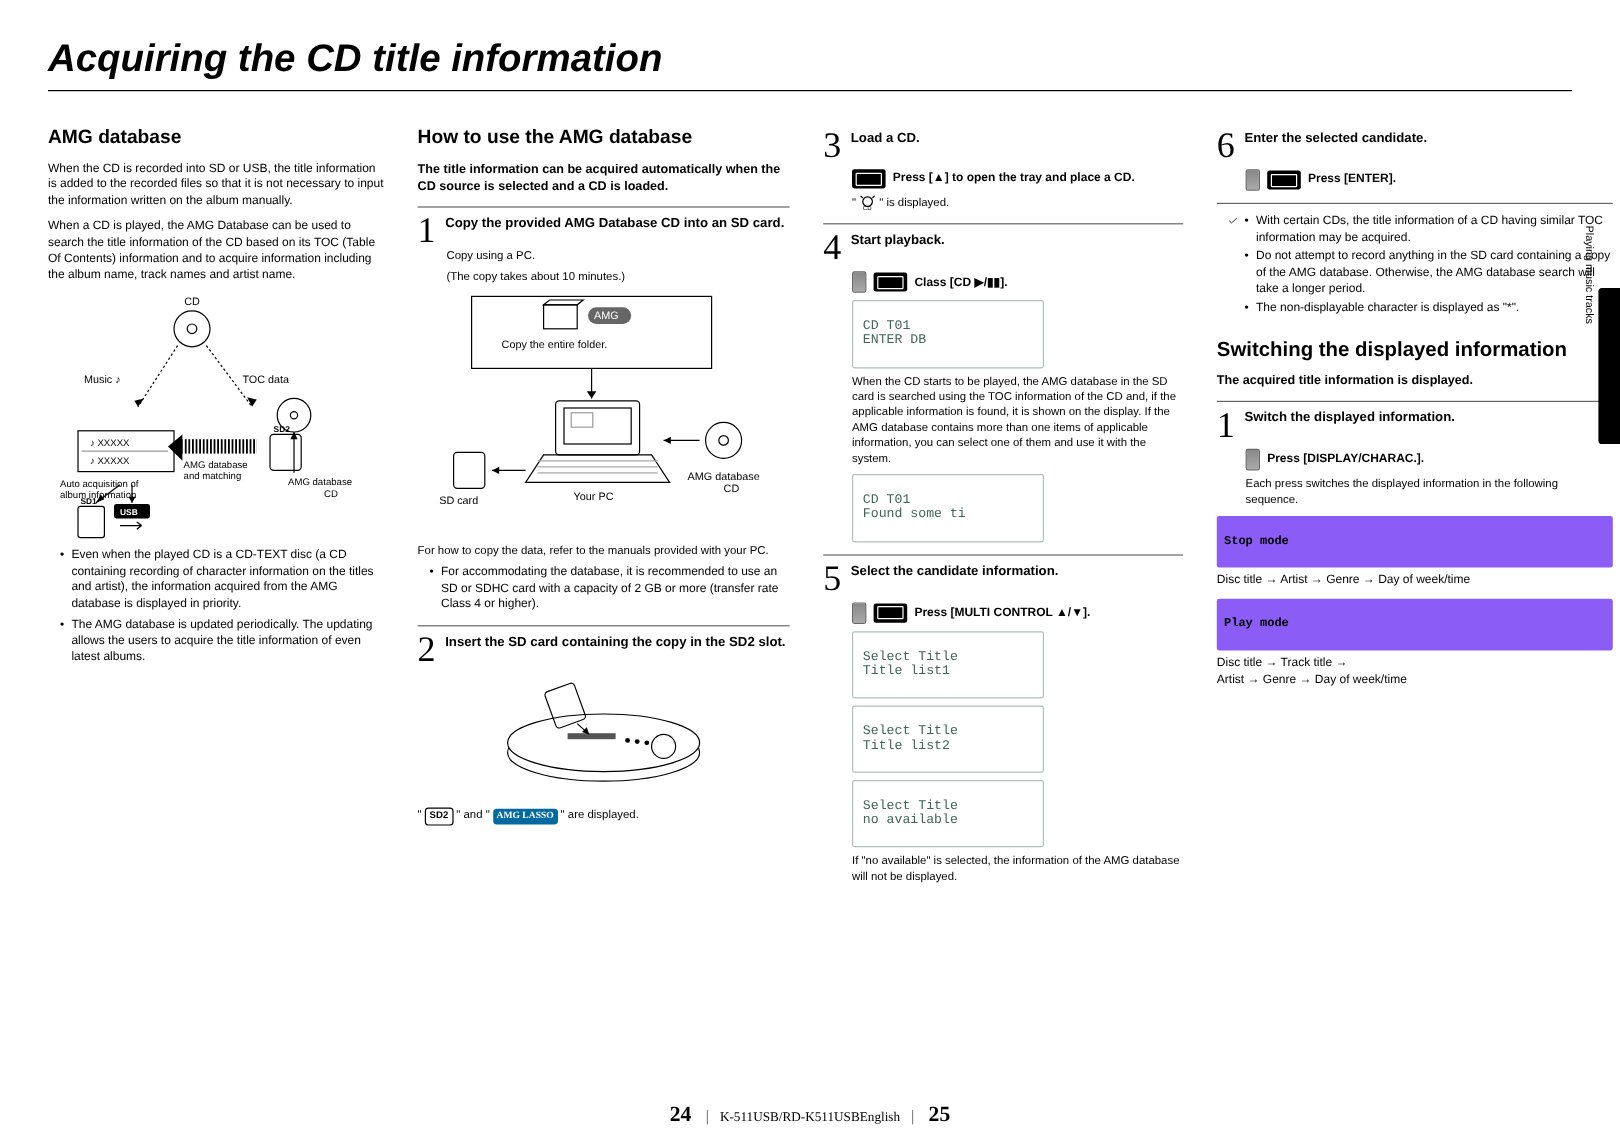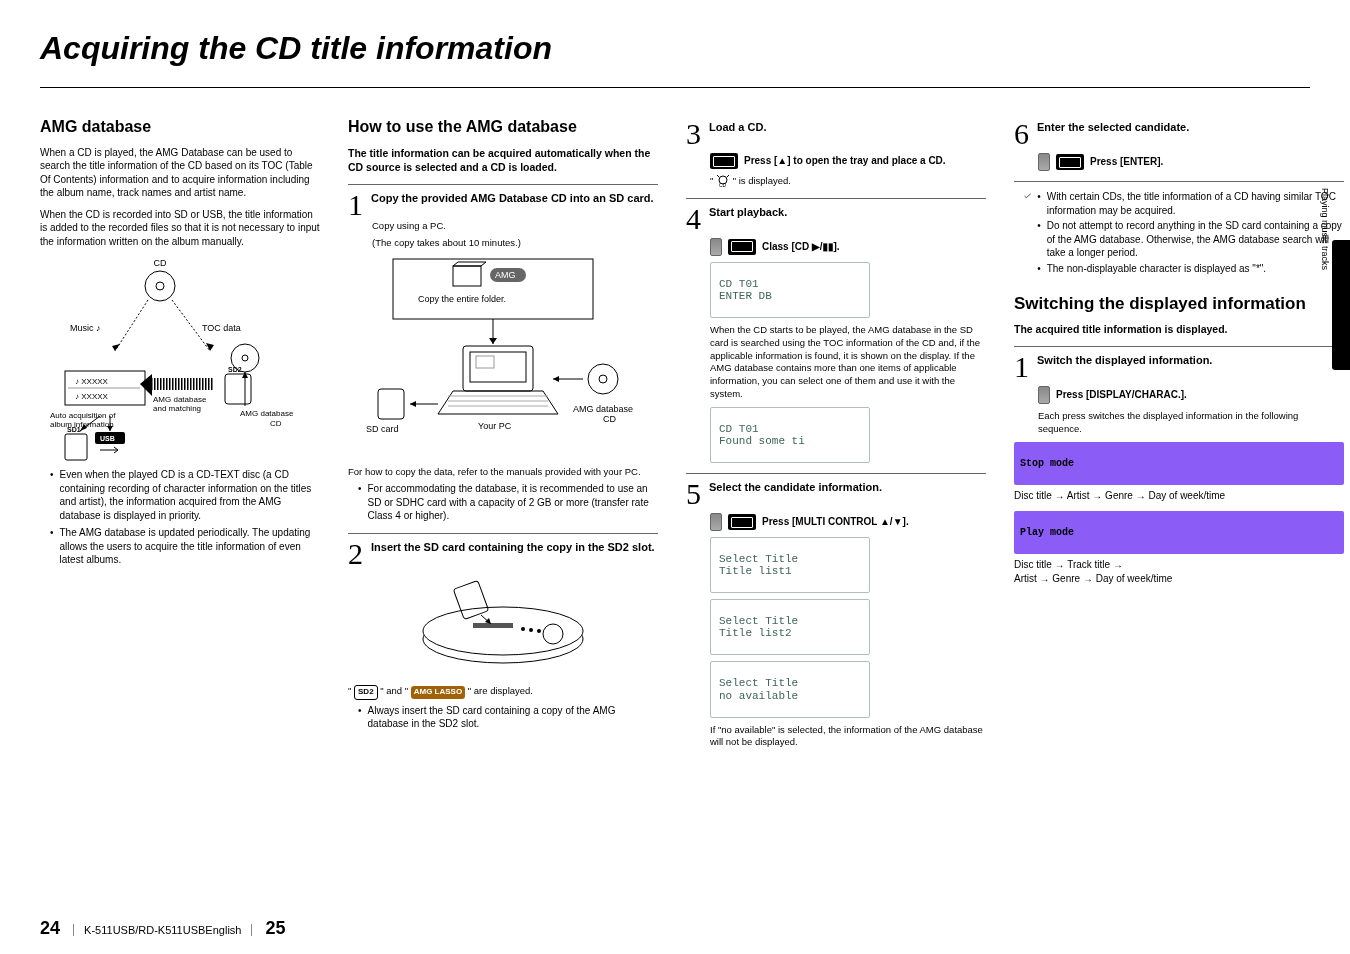--- a/index.html
+++ b/index.html
@@ -6,21 +6,21 @@
   html, body { width: 1350px; height: 954px; background: #fff; font-family: "Segoe UI", "Helvetica", sans-serif; color: #000; }
   .page {
     width: 1350px; height: 954px;
     display: flex; flex-direction: column;
     padding: 30px 40px 15px 40px;
     position: relative;
   }
   .title {
     font-size: 32px; font-weight: 700; font-style: italic;
     border-bottom: 1px solid #000;
-    padding-bottom: 20px;
+    padding-bottom: 8px;
     margin-bottom: 22px;
   }
   .cols {
     display: grid;
     grid-template-columns: 280px 310px 300px 330px;
     gap: 28px;
     flex: 1;
   }
   .col { font-size: 10px; line-height: 1.35; }
   .h2 { font-size: 16px; font-weight: 700; margin: 6px 0 8px 0; }
@@ -31,21 +31,21 @@
   .bullet::before { content: "•"; flex: 0 0 auto; }
   .step { display: flex; gap: 8px; align-items: flex-start; margin: 10px 0 2px 0; border-top: 0.5px solid #666; padding-top: 6px;}
   .step-num { font-size: 30px; font-weight: 400; line-height: 0.9; font-family: Georgia, serif;}
   .step-text { font-weight: 700; font-size: 11px; line-height: 1.3; }
   .step-sub { font-size: 9.5px; margin-left: 24px; margin-bottom: 4px;}
   .icon-row { display: flex; gap: 6px; align-items: center; margin: 6px 0 6px 24px; font-size:10px; font-weight:700;text-align:center;}
   .icon-box { width: 28px; height: 16px; background: #000; border-radius: 2px; display: inline-flex; align-items:center; justify-content:center;}
   .icon-box::after { content:""; width: 20px; height: 9px; border:1px solid #fff; border-radius:1px;}
   .remote-icon { width: 12px; height: 18px; border:1px solid #666; border-radius:2px; background: linear-gradient(#888,#aaa); display:inline-block;}
   .lcd { margin: 6px 0 6px 24px; width: 160px; padding:15px 8px; font-family: "Courier New", monospace; font-size:11px; color:#40655c; border:1px solid #b0c0b8; border-radius:2px; line-height:1.1;}
-  .footer { display:flex; justify-content:flex-start; align-items:baseline; font-size:11px; border-top: 0px; padding-top:6px;}
+  .footer { display:flex; justify-content:center; align-items:baseline; font-size:11px; border-top: 0px; padding-top:6px;font-family:Liberation Serif, serif;}
   .pn-big { font-size: 18px; font-weight:700; }
   .side-tab { position:absolute; right:0; top:240px; width:18px; height:130px; background:#000; border-radius:3px 0 0 3px;}
   .side-lbl { position:absolute; right:20px; top:270px; font-size:9px; transform: rotate(90deg); transform-origin: right top; }
   .mode-hdr { background:#8b5cf6; padding:15px 6px; font-weight:700; font-size:10px; border-radius:2px; margin:6px 0 4px 0;font-family:Liberation Mono, monospace;}
   .diagram { border:0; height:200px; margin:4px auto 12px auto; position:relative; font-size:8px;}
   .small-il { height:110px; margin:2px auto 6px auto; display:block;}
   svg { display:block; }
   .check { display:flex; gap:6px; align-items:flex-start; margin:8px 0 4px 10px;}
   .chk-ic { width:16px; height:12px; }
 </style>
@@ -53,22 +53,22 @@
 <body>
 
 <div class="page">
 
   <div class="title">Acquiring the CD title information</div>
 
   <div class="cols">
 
     <div class="col">
       <div class="h2">AMG database</div>
+      <p>When the CD is recorded into SD or USB, the title information is added to the recorded files so that it is not necessary to input the information written on the album manually.</p>
       <p>When a CD is played, the AMG Database can be used to search the title information of the CD based on its TOC (Table Of Contents) information and to acquire information including the album name, track names and artist name.</p>
-      <p>When the CD is recorded into SD or USB, the title information is added to the recorded files so that it is not necessary to input the information written on the album manually.</p>
 
       <div class="diagram">
         <svg width="260" height="215" viewBox="0 0 260 215">
           <text x="120" y="10" font-size="9" text-anchor="middle">CD</text>
           <circle cx="120" cy="30" r="15" fill="none" stroke="#000"></circle>
             <circle cx="120" cy="30" r="4" fill="none" stroke="#000"></circle>
           <text x="30" y="75" font-size="9">Music ♪</text>
           <text x="162" y="75" font-size="9">TOC data</text>
 
           <line x1="108" y1="44" x2="75" y2="95" stroke="#000" stroke-dasharray="2 2"></line>
@@ -184,25 +184,22 @@
         <rect x="55" y="15" width="26" height="32" rx="3" transform="rotate(-20 68 31)" fill="none" stroke="#000"></rect>
         <rect x="70" y="54" width="40" height="5" fill="#555"></rect>
         <line x1="78" y1="46" x2="88" y2="55" stroke="#000"></line>
           <polygon points="88,55 86,49 82,53" fill="#000"></polygon>
         <circle cx="120" cy="60" r="2" fill="#000"></circle>
           <circle cx="128" cy="61" r="2" fill="#000"></circle>
           <circle cx="136" cy="62" r="2" fill="#000"></circle>
       </svg>
 
       <p class="step-sub" style="margin-left:0">
-        " <span style="display:inline-block;padding:1px 3px;border:1px solid #000;border-radius:3px;font-weight:700;font-size:8px;">SD2</span> " and " <span style="display:inline-block;padding:1px 3px;background:#a16207;color:#fff;border-radius:3px;font-weight:700;font-size:8px;">AMG LASSO</span> " are displayed.
+        " <span style="display:inline-block;padding:1px 3px;border:1px solid #000;border-radius:3px;font-weight:700;font-size:8px;">SD2</span> " and " <span style="display:inline-block;padding:1px 3px;background:#0369a1;color:#fff;border-radius:3px;font-weight:700;font-size:8px;font-family:Liberation Serif, serif;">AMG LASSO</span> " are displayed.
       </p>
-      <div class="bullet">
-          <span>Always insert the SD card containing a copy of the AMG database in the SD2 slot.</span>
-        </div>
     </div>
 
     <div class="col">
 
       <div class="step" style="border-top:none;padding-top:0">
         <div class="step-num">3</div>
         <div class="step-text">Load a CD.</div>
       </div>
       <div class="icon-row">
         <span class="icon-box"></span>

